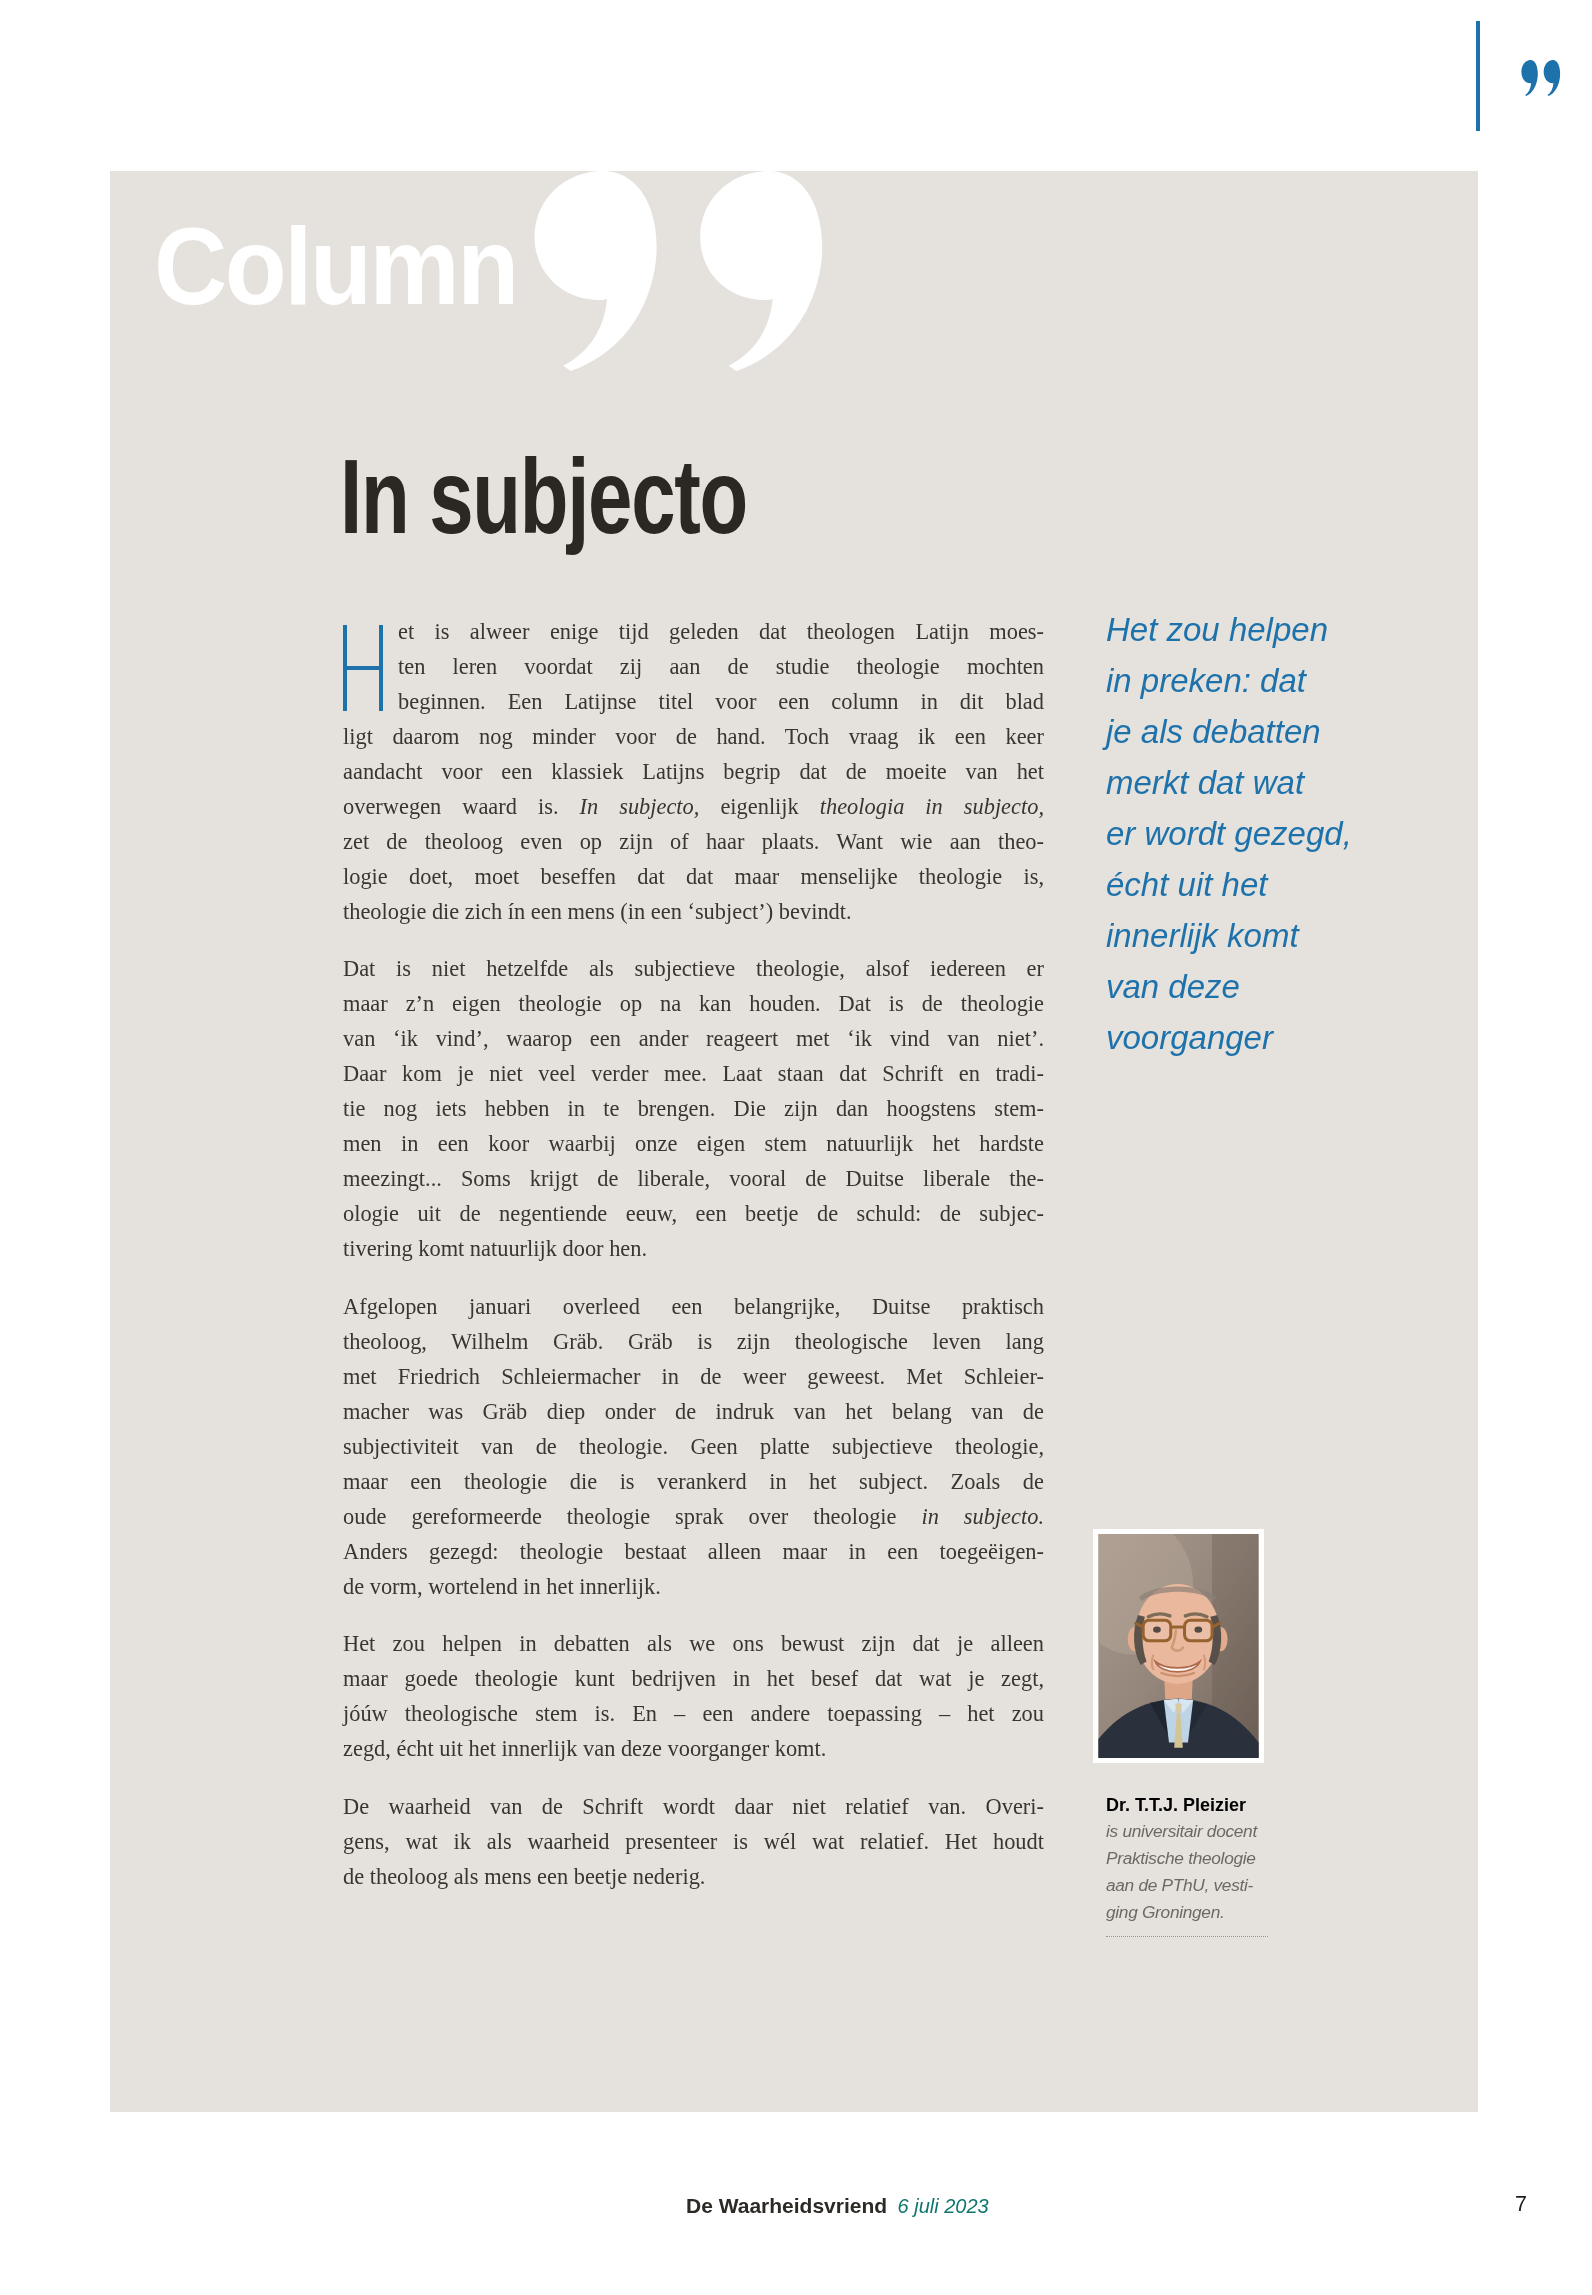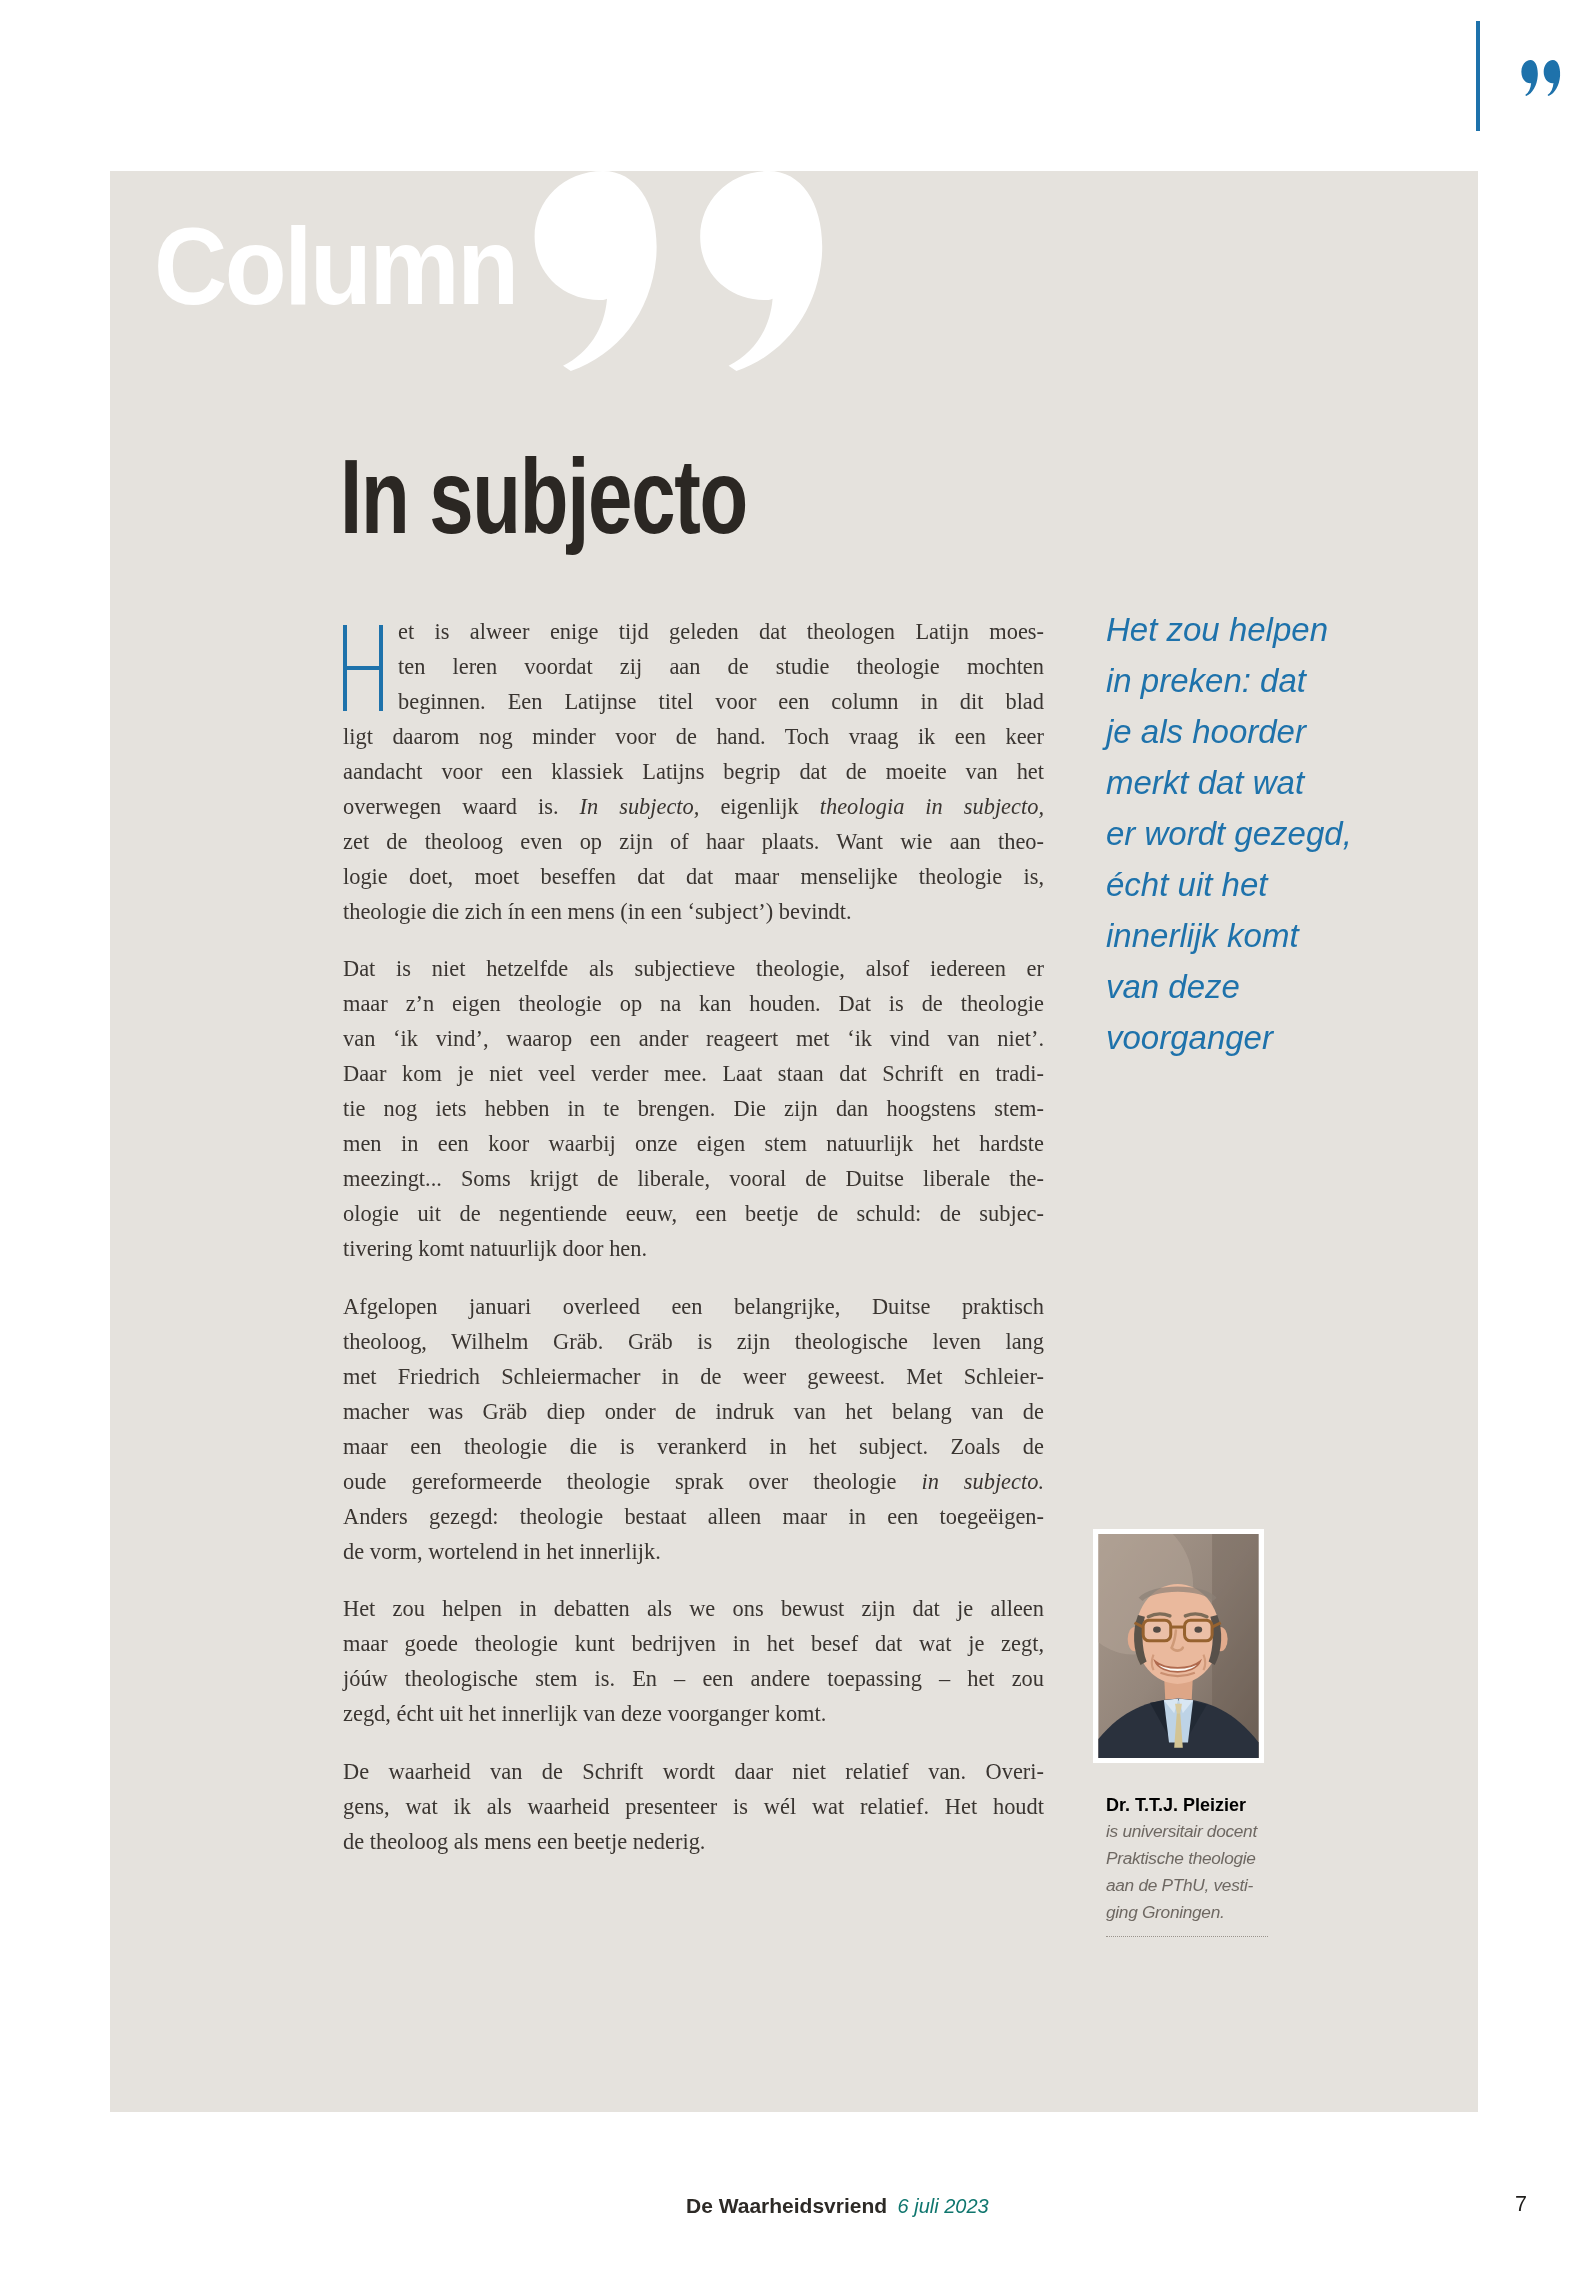--- a/index.html
+++ b/index.html
@@ -104,20 +104,21 @@
         <div class="bline">men in een koor waarbij onze eigen stem natuurlijk het hardste</div>
         <div class="bline">meezingt... Soms krijgt de liberale, vooral de Duitse liberale the-</div>
         <div class="bline">ologie uit de negentiende eeuw, een beetje de schuld: de subjec-</div>
         <div class="bline last">tivering komt natuurlijk door hen.</div>
       </div>
       <div class="para">
         <div class="bline">Afgelopen januari overleed een belangrijke, Duitse praktisch</div>
         <div class="bline">theoloog, Wilhelm Gräb. Gräb is zijn theologische leven lang</div>
         <div class="bline">met Friedrich Schleiermacher in de weer geweest. Met Schleier-</div>
         <div class="bline">macher was Gräb diep onder de indruk van het belang van de</div>
+        <div class="bline">subjectiviteit van de theologie. Geen platte subjectieve theologie,</div>
         <div class="bline">maar een theologie die is verankerd in het subject. Zoals de</div>
         <div class="bline"><span>oude gereformeerde theologie sprak over theologie </span><em>in subjecto.</em></div>
         <div class="bline">Anders gezegd: theologie bestaat alleen maar in een toegeëigen-</div>
         <div class="bline last">de vorm, wortelend in het innerlijk.</div>
       </div>
       <div class="para">
         <div class="bline">Het zou helpen in debatten als we ons bewust zijn dat je alleen</div>
         <div class="bline">maar goede theologie kunt bedrijven in het besef dat wat je zegt,</div>
         <div class="bline">jóúw theologische stem is. En – een andere toepassing – het zou</div>
         <div class="bline last">zegd, écht uit het innerlijk van deze voorganger komt.</div>
@@ -125,21 +126,21 @@
       <div class="para">
         <div class="bline">De waarheid van de Schrift wordt daar niet relatief van. Overi-</div>
         <div class="bline">gens, wat ik als waarheid presenteer is wél wat relatief. Het houdt</div>
         <div class="bline last">de theoloog als mens een beetje nederig.</div>
       </div>
     </div>
 
   <div class="pullquote">
       <div class="pq-line">Het zou helpen</div>
       <div class="pq-line">in preken: dat</div>
-      <div class="pq-line">je als hoorder</div>
+      <div class="pq-line">je als debatten</div>
       <div class="pq-line">merkt dat wat</div>
       <div class="pq-line">er wordt gezegd,</div>
       <div class="pq-line">écht uit het</div>
       <div class="pq-line">innerlijk komt</div>
       <div class="pq-line">van deze</div>
       <div class="pq-line">voorganger</div>
     </div>
 
   <div class="photo-frame">
     <svg width="161" height="224" viewBox="0 0 186 260">

